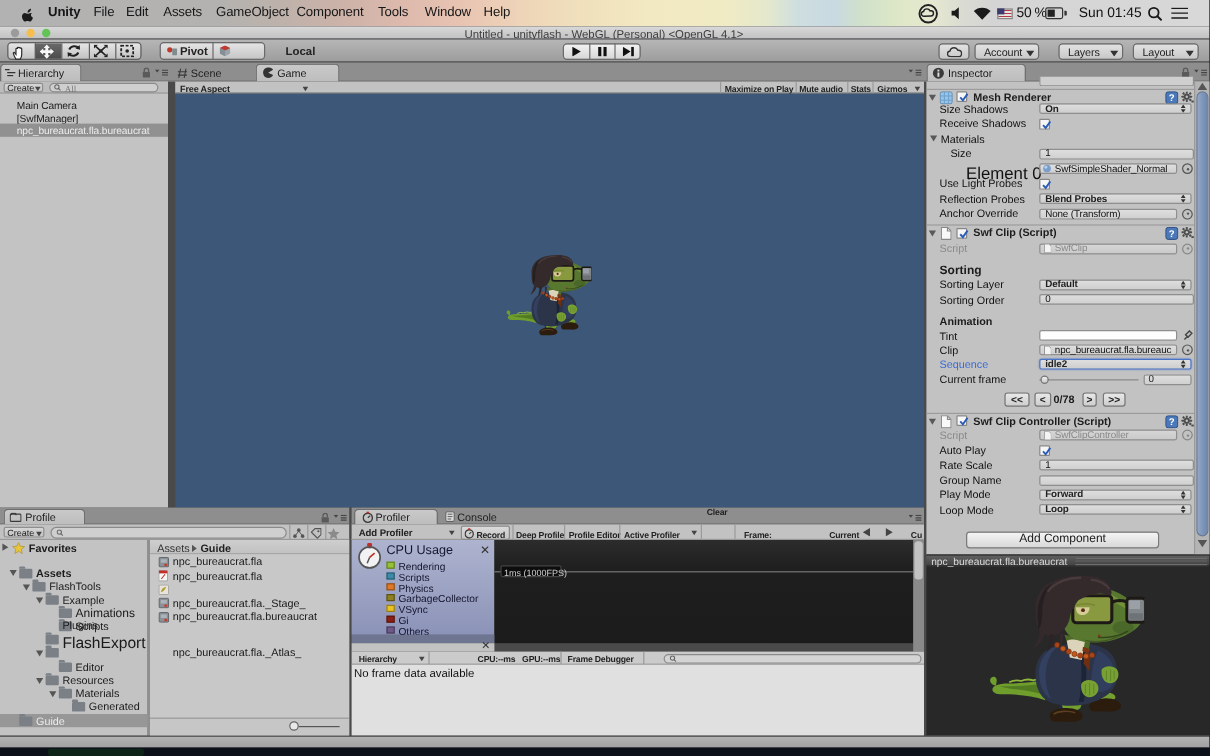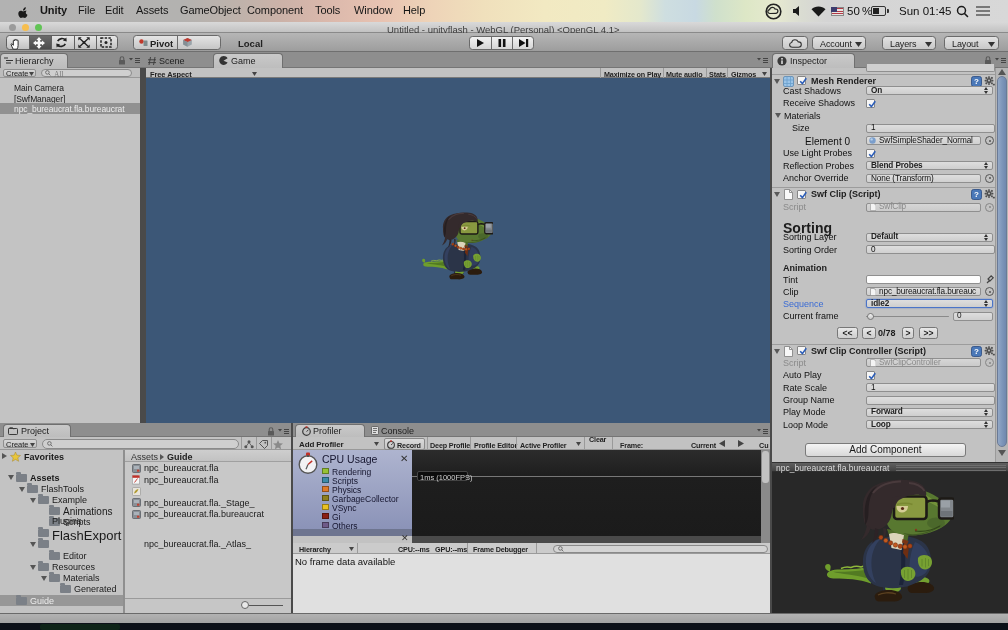--- a/index.html
+++ b/index.html
@@ -263,37 +263,37 @@
       <rect x="0.6" y="3.8" width="2" height="1.6" rx="0.4"></rect>
       <rect x="7.4" y="3.8" width="2" height="1.6" rx="0.4"></rect>
       <rect x="1.4" y="1" width="1.8" height="1.8" rx="0.4" transform="rotate(45 2.3 1.9)"></rect>
       <rect x="7" y="1" width="1.8" height="1.8" rx="0.4" transform="rotate(-45 7.9 1.9)"></rect>
       <rect x="1.4" y="6.4" width="1.8" height="1.8" rx="0.4" transform="rotate(-45 2.3 7.3)"></rect>
       <rect x="7" y="6.4" width="1.8" height="1.8" rx="0.4" transform="rotate(45 7.9 7.3)"></rect>
     </g>
     <circle cx="5" cy="4.6" r="1" fill="#c2c2c2"></circle>
     <rect x="8.8" y="7.8" width="2" height="1.6" fill="#4d4d4d"></rect>
   </svg>
-<div class="tx" style="left:783px;top:85.5px;font-size:9px;color:#111;">Cast Shadows</div>
+<div class="tx" style="left:783px;top:85.5px;font-size:9px;color:#111;">Size Shadows</div>
 <div class="f drop" style="left:866px;top:86.0px;width:127px;height:9px;border:1px solid #8f8f8f;background:linear-gradient(#dedede,#cecece);">
     <span class="ud"></span>
   </div>
 <div class="tx" style="left:871px;top:85.6px;font-size:8.2px;letter-spacing:-0.1px;font-weight:bold;color:#222;">On</div>
 <div class="tx" style="left:783px;top:98.0px;font-size:9px;color:#111;">Receive Shadows</div>
 <div class="chk" style="left:866px;top:98.5px;">
     <svg width="10" height="10" viewBox="0 0 10 10">
       <path d="M2.2 5.2l2.2 2.4L8.3 2.2" fill="none" stroke="#2a5cb8" stroke-width="1.6"></path>
     </svg>
   </div>
 <div class="fold" style="left:775px;top:113.2px;"></div>
 <div class="tx" style="left:784px;top:110.7px;font-size:9px;color:#111;">Materials</div>
 <div class="tx" style="left:792px;top:123.2px;font-size:9px;color:#111;">Size</div>
 <div class="f" style="left:866px;top:123.7px;width:129px;height:9px;background:linear-gradient(#dedede,#d0d0d0);"></div>
 <div class="tx" style="left:871px;top:123.3px;font-size:8.2px;letter-spacing:-0.1px;color:#111;">1</div>
-<div class="tx" style="left:792px;top:135.8px;font-size:10px;color:#111;padding-left:13px;">Element 0</div>
+<div class="tx" style="left:792px;top:135.8px;font-size:14px;color:#111;padding-left:13px;">Element 0</div>
 <div class="f" style="left:866px;top:136.3px;width:115px;height:9px;background:linear-gradient(#dedede,#d0d0d0);"></div>
 <svg class="a" style="left:869px;top:137.3px" width="7" height="7" viewBox="0 0 7 7">
     <circle cx="3.5" cy="3.5" r="3.2" fill="#7a9ecc"></circle>
     <circle cx="2.6" cy="2.4" r="1.2" fill="#b8d0ea"></circle>
   </svg>
 <div class="tx" style="left:879px;top:135.9px;font-size:8.2px;letter-spacing:-0.1px;color:#111;">SwfSimpleShader_Normal</div>
 <div class="tgt" style="left:985px;top:136.3px;"></div>
 <div class="tx" style="left:783px;top:148.3px;font-size:9px;color:#111;">Use Light Probes</div>
 <div class="chk" style="left:866px;top:148.8px;">
     <svg width="10" height="10" viewBox="0 0 10 10">
@@ -340,21 +340,21 @@
     <circle cx="5" cy="4.6" r="1" fill="#c2c2c2"></circle>
     <rect x="8.8" y="7.8" width="2" height="1.6" fill="#4d4d4d"></rect>
   </svg>
 <div class="tx" style="left:783px;top:202.0px;font-size:9px;color:#8a8a8a;">Script</div>
 <div class="f" style="left:866px;top:202.5px;width:115px;height:9px;background:linear-gradient(#d6d6d6,#cacaca);"></div>
 <svg class="a" style="left:869.5px;top:203.2px" width="6.5" height="8" viewBox="0 0 6.5 8">
     <path d="M0.4 0.4h3.6L6.1 2.4v5.2H0.4z" fill="#f4f4f4" stroke="#999" stroke-width="0.7"></path>
   </svg>
 <div class="tx" style="left:879px;top:202.1px;font-size:8.2px;letter-spacing:-0.1px;color:#8a8a8a;">SwfClip</div>
 <div class="tgt" style="left:985px;top:202.5px;opacity:0.55;"></div>
-<div class="tx" style="left:783px;top:219.5px;font-size:14px;font-weight:bold;">Sorting</div>
+<div class="tx" style="left:783px;top:219.5px;font-size:10px;font-weight:bold;">Sorting</div>
 <div class="tx" style="left:783px;top:232.0px;font-size:9px;color:#111;">Sorting Layer</div>
 <div class="f drop" style="left:866px;top:232.5px;width:127px;height:9px;border:1px solid #8f8f8f;background:linear-gradient(#dedede,#cecece);">
     <span class="ud"></span>
   </div>
 <div class="tx" style="left:871px;top:232.1px;font-size:8.2px;letter-spacing:-0.1px;font-weight:bold;color:#222;">Default</div>
 <div class="tx" style="left:783px;top:244.5px;font-size:9px;color:#111;">Sorting Order</div>
 <div class="f" style="left:866px;top:245.0px;width:129px;height:9px;background:linear-gradient(#dedede,#d0d0d0);"></div>
 <div class="tx" style="left:871px;top:244.6px;font-size:8.2px;letter-spacing:-0.1px;color:#111;">0</div>
 <div class="tx" style="left:783px;top:262.5px;font-size:9px;font-weight:bold;">Animation</div>
 <div class="tx" style="left:783px;top:274.5px;font-size:9px;color:#111;">Tint</div>
@@ -449,21 +449,21 @@
 <div class="tx" style="left:776px;top:462.5px;font-size:8.5px;color:#dcdcdc;">npc_bureaucrat.fla.bureaucrat</div>
 <div class="a" style="left:896px;top:464.5px;width:110px;height:1px;background:#2f2f2f;border-bottom:1px solid #6e6e6e;"></div>
 <div class="a" style="left:896px;top:467px;width:110px;height:1px;background:#2f2f2f;border-bottom:1px solid #6e6e6e;"></div>
 <div class="a" style="left:896px;top:469.5px;width:110px;height:1px;background:#2f2f2f;border-bottom:1px solid #6e6e6e;"></div>
 <div class="a" style="left:0;top:423px;width:291px;height:14px;background:#8e8e8e;border-bottom:1px solid #757575;"></div>
 <div class="tab" style="left:3px;top:424px;width:68px;height:13px;"></div>
 <svg class="a" style="left:8px;top:426.5px" width="10" height="8" viewBox="0 0 10 8">
     <rect x="0.5" y="1.5" width="9" height="6" rx="0.8" fill="none" stroke="#3a3a3a" stroke-width="1"></rect>
     <path d="M0.5 2.5l1.2-1.7h3l1 1.5" fill="none" stroke="#3a3a3a" stroke-width="1"></path>
   </svg>
-<div class="tx" style="left:21px;top:426px;font-size:9px;">Project</div>
+<div class="tx" style="left:21px;top:426px;font-size:9px;">Profile</div>
 <svg class="a" style="left:267px;top:427px" width="8" height="9" viewBox="0 0 8 9">
     <rect x="1" y="4" width="6" height="4.5" rx="0.5" fill="#5a5a5a"></rect>
     <path d="M2.2 4V2.6a1.8 1.8 0 013.6 0V4" fill="none" stroke="#5a5a5a" stroke-width="1.1"></path>
   </svg>
 <svg class="a" style="left:278px;top:428.5px" width="11" height="6" viewBox="0 0 11 6">
     <path d="M0 0h4L2 2.5z" fill="#444"></path>
     <path d="M6 0.5h5M6 2.5h5M6 4.5h5" stroke="#444" stroke-width="1"></path>
   </svg>
 <div class="a" style="left:0;top:437px;width:291px;height:13px;background:#c2c2c2;border-bottom:1px solid #999;"></div>
 <div class="a" style="left:3px;top:439px;width:34px;height:9px;background:linear-gradient(#d6d6d6,#c2c2c2);border:1px solid #8f8f8f;border-radius:2px;"></div>
@@ -595,21 +595,21 @@
 <div class="a" style="left:384px;top:438px;width:41px;height:11.5px;background:linear-gradient(#dadada,#c6c6c6);border:1px solid #8a8a8a;border-radius:2px;"></div>
 <svg class="a" style="left:387px;top:439.5px" width="8" height="9" viewBox="0 0 9 10">
     <circle cx="4.5" cy="5.5" r="3.8" fill="none" stroke="#3a3a3a" stroke-width="1.2"></circle>
     <rect x="3.4" y="0.2" width="2.2" height="1.6" rx="0.5" fill="#c03028"></rect>
     <path d="M4.5 5.5L6.5 3.8" stroke="#3a3a3a" stroke-width="1"></path>
   </svg>
 <div class="tx" style="left:397px;top:440.5px;font-size:7.2px;letter-spacing:-0.15px;font-weight:bold;color:#222;">Record</div>
 <div class="tx" style="left:430px;top:440.5px;font-size:7.2px;letter-spacing:-0.15px;font-weight:bold;color:#222;">Deep Profile</div>
 <div class="tx" style="left:474px;top:440.5px;font-size:7.2px;letter-spacing:-0.15px;font-weight:bold;color:#222;">Profile Editor</div>
 <div class="tx" style="left:520px;top:440.5px;font-size:7.2px;letter-spacing:-0.15px;font-weight:bold;color:#222;">Active Profiler</div>
-<div class="tx" style="left:589px;top:435px;font-size:7.2px;letter-spacing:-0.15px;font-weight:bold;color:#222;">Clear</div>
+<div class="tx" style="left:589px;top:422px;font-size:7.2px;letter-spacing:-0.15px;font-weight:bold;color:#222;">Clear</div>
 <div class="tx" style="left:620px;top:440.5px;font-size:7.2px;letter-spacing:-0.15px;font-weight:bold;color:#222;">Frame:</div>
 <div class="tx" style="left:654px;top:440.5px;font-size:7.2px;letter-spacing:-0.15px;font-weight:bold;color:#222;margin-left:37px;">Current</div>
 <div class="vsep" style="left:427px;top:437px;height:13px;"></div>
 <div class="vsep" style="left:470px;top:437px;height:13px;"></div>
 <div class="vsep" style="left:516px;top:437px;height:13px;"></div>
 <div class="vsep" style="left:584px;top:437px;height:13px;"></div>
 <div class="vsep" style="left:612px;top:437px;height:13px;"></div>
 <svg class="a" style="left:576px;top:442px" width="5" height="4" viewBox="0 0 5 4">
     <path d="M0 0h5L2.5 4z" fill="#444"></path>
   </svg>

